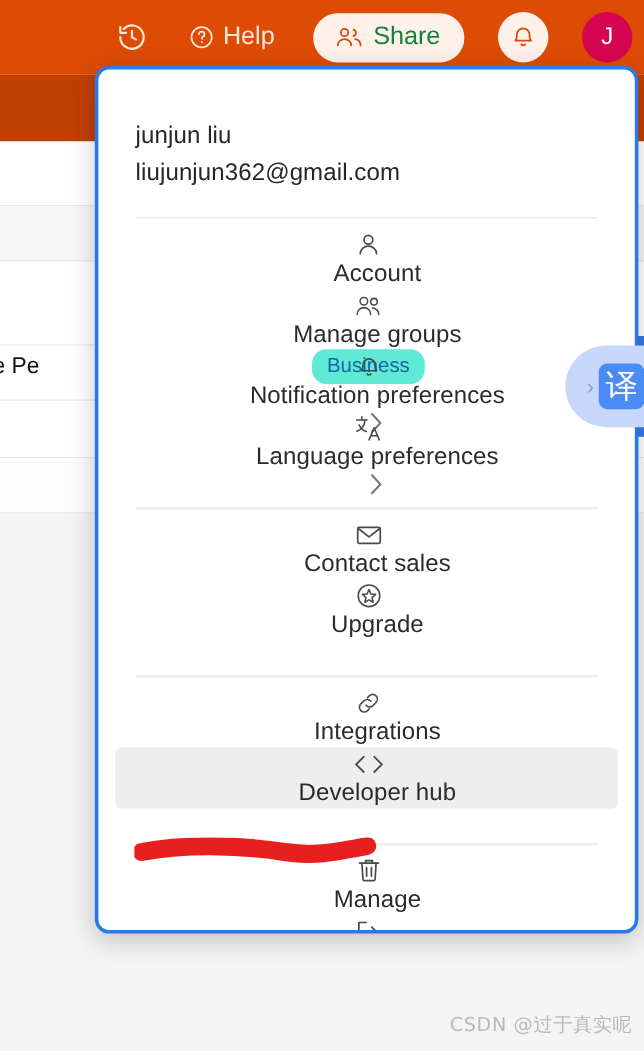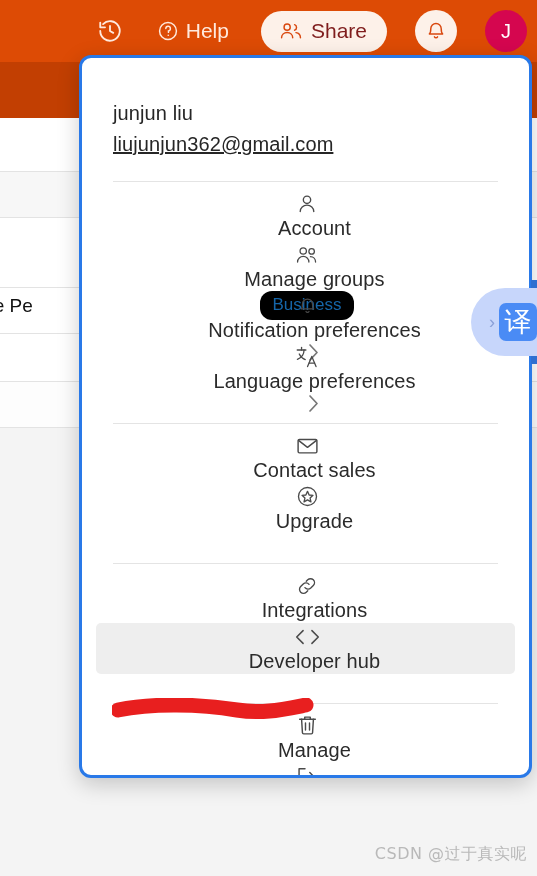--- a/index.html
+++ b/index.html
@@ -72,21 +72,21 @@
   }
   .help-btn {
     display: flex; align-items: center; gap: 7px;
     color: #ffe9dd; font-size: 21px;
     cursor: pointer;
     padding: 2px 4px;
   }
   .share-btn {
     display: flex; align-items: center; gap: 8px;
     background: #fdf1e9;
-    color: #7f1d1d;
+    color: #15803d;
     font-size: 21px;
     border-radius: 22px;
     padding: 8px 20px 9px 18px;
     cursor: pointer;
   }
   .bell-btn {
     width: 42px; height: 42px;
     border-radius: 50%;
     background: #fdf1e9;
     display: flex; align-items: center; justify-content: center;
@@ -118,21 +118,20 @@
   .identity {
     padding: 40px 0 0 31px;
   }
   .identity .name {
     font-size: 20px; color: #262626; line-height: 30px;
     letter-spacing: .1px;
   }
   .identity .email {
     font-size: 20px; color: #262626; line-height: 32px;
     letter-spacing: .1px;
-    text-decoration: underline;
   }
 
   .divider {
     height: 1px; background: #e4e4e4;
     margin: 21px 31px 0 31px;
   }
 
   .group { padding: 8px 0; }
 
   .item {
@@ -154,21 +153,21 @@
   }
   .item .label {
     margin-left: 15px;
     font-size: 20px;
     color: #2b2b2b;
     letter-spacing: .1px;
     white-space: nowrap;
   }
   .item .spacer { flex: 1 1 auto; }
   .badge {
-    background: #000000;
+    background: #5eead4;
     color: #1565a8;
     font-size: 17px;
     border-radius: 12px;
     padding: 4px 13px 5px 13px;
     white-space: nowrap;
   }
   .chev {
     color: #777777;
     display: flex; align-items: center;
     margin-left: 12px;

